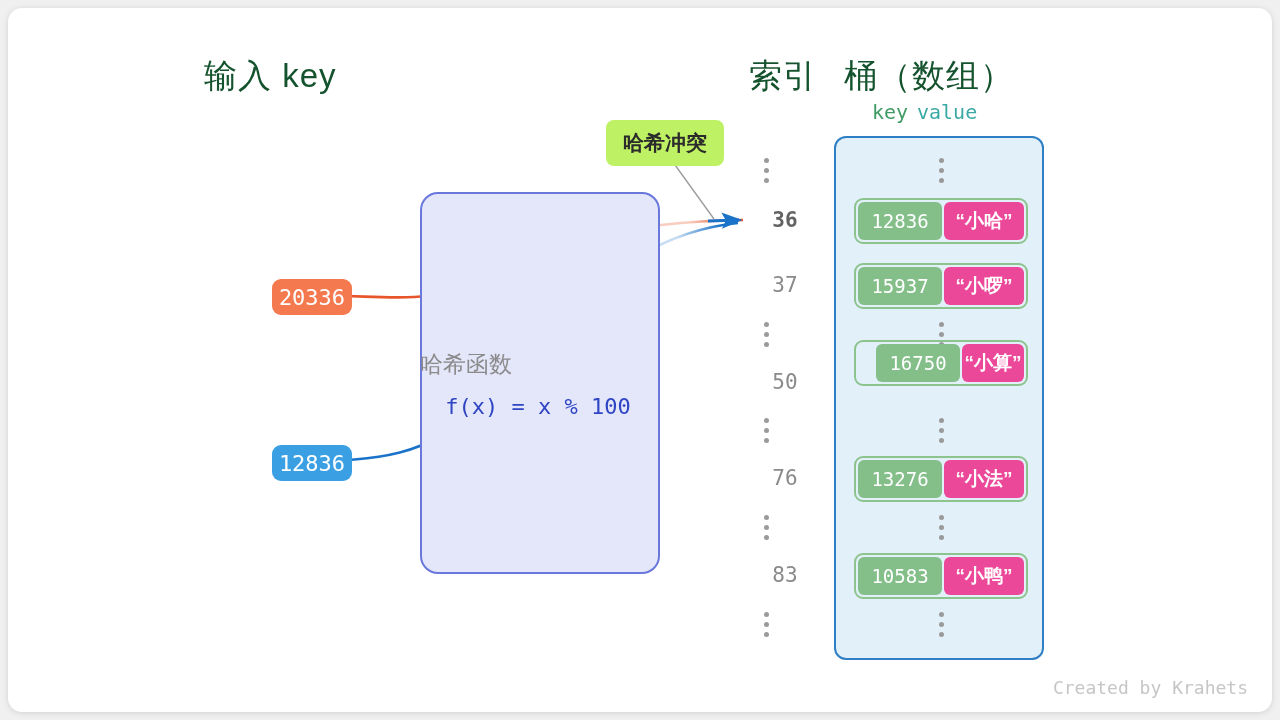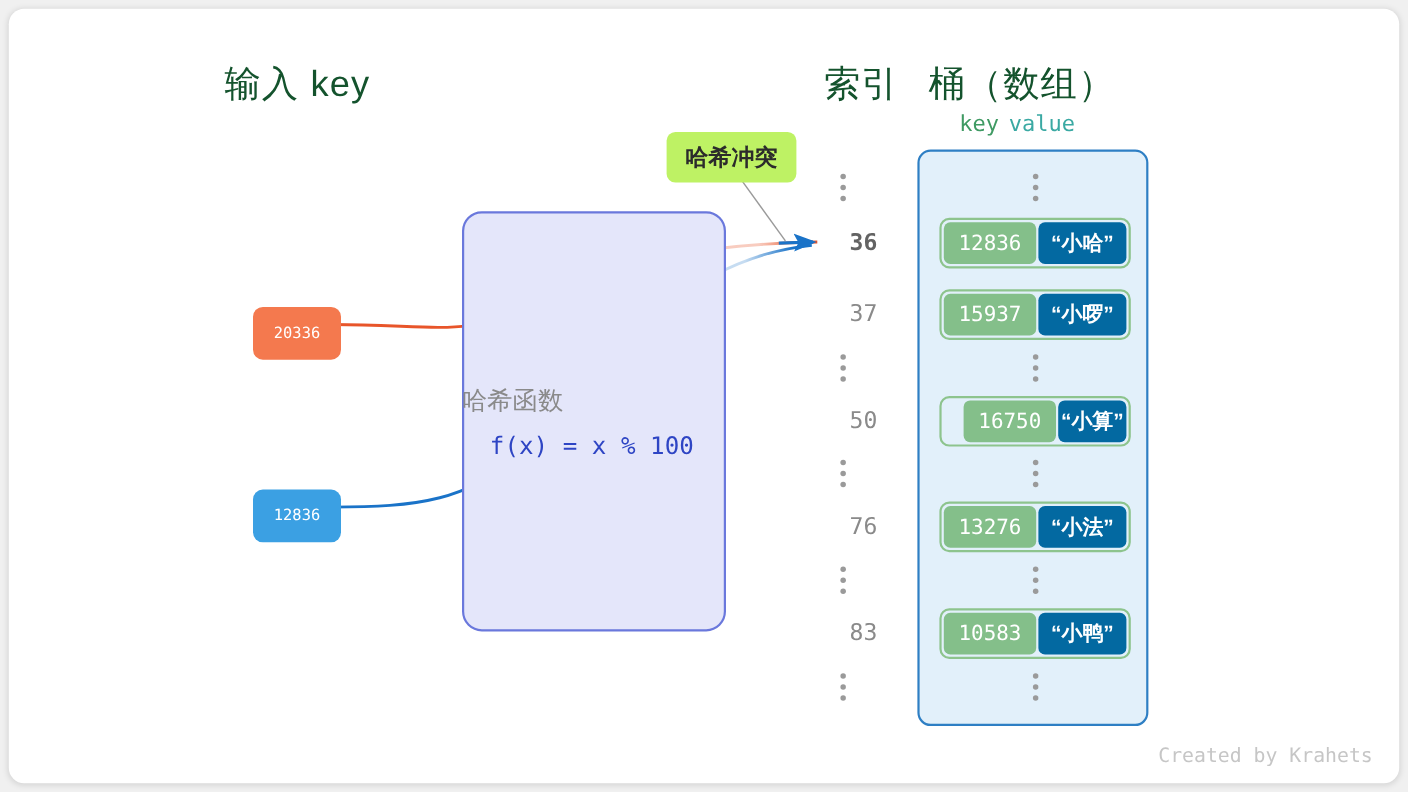--- a/index.html
+++ b/index.html
@@ -26,24 +26,25 @@
   #hd-bucket{left:824px;top:46px;margin-left:12px;}
   .kvhd{
     position:absolute;top:92px;font-family:"DejaVu Sans Mono","Liberation Mono",monospace;
     font-size:20px;white-space:nowrap;
   }
   #kvhd-key{left:864px;color:#3f9a63;}
   #kvhd-val{left:909px;color:#3aa9a3;}
 
   
   .keychip{
-    position:absolute;width:80px;height:48px;border-radius:9px;
+    position:absolute;width:80px;height:36px;border-radius:9px;
     display:flex;align-items:center;justify-content:center;
-    color:#ffffff;font-size:14px;
-    font-family:"DejaVu Sans Mono","Liberation Mono",monospace;
+    color:#ffffff;font-size:22px;
+    font-family:"DejaVu Sans Mono","Liberation Mono",monospace;
+    margin-left:42px;
   }
   #chip-0{left:222px;top:271px;background:#f4794e;}
   #chip-1{left:222px;top:437px;background:#3ba0e3;}
 
   
   #fnbox{
     position:absolute;left:412px;top:184px;width:236px;height:378px;
     background:#e4e6fa;border:2px solid #6a78dc;border-radius:18px;
   }
   #fn-title{
@@ -85,21 +86,21 @@
     border:2px solid #8dc48d;border-radius:9px;box-sizing:border-box;
     display:flex;padding:2px;gap:2px;background:#ffffff00;
   }
   .ekey{
     flex:0 0 84px;background:#84bf8a;border-radius:6px;
     display:flex;align-items:center;justify-content:center;
     color:#ffffff;font-size:19px;
     font-family:"DejaVu Sans Mono","Liberation Mono",monospace;
   }
   .eval{
-    flex:1;background:#0369a1;border-radius:6px;
+    flex:1;background:#ec4899;border-radius:6px;
     display:flex;align-items:center;justify-content:center;
     color:#ffffff;font-size:19px;font-weight:bold;
   }
   .bdots{left:910px;}
 
   #credit{
     position:absolute;right:24px;bottom:14px;color:#c6c6c6;font-size:18px;
     font-family:"DejaVu Sans Mono","Liberation Mono",monospace;
   }
 </style>
@@ -204,21 +205,21 @@
         </div>
         <div class="entry" style="top: 255px;">
           <div class="ekey">15937</div>
           <div class="eval">“小啰”</div>
         </div>
         <div class="vdots bdots" style="top: 314px;">
           <i></i>
           <i></i>
           <i></i>
         </div>
-        <div class="entry" style="top: 352px; padding-left: 20px;">
+        <div class="entry" style="top: 332px; padding-left: 20px;">
           <div class="ekey">16750</div>
           <div class="eval">“小算”</div>
         </div>
         <div class="vdots bdots" style="top: 410px;">
           <i></i>
           <i></i>
           <i></i>
         </div>
         <div class="entry" style="top: 448px;">
           <div class="ekey">13276</div>

